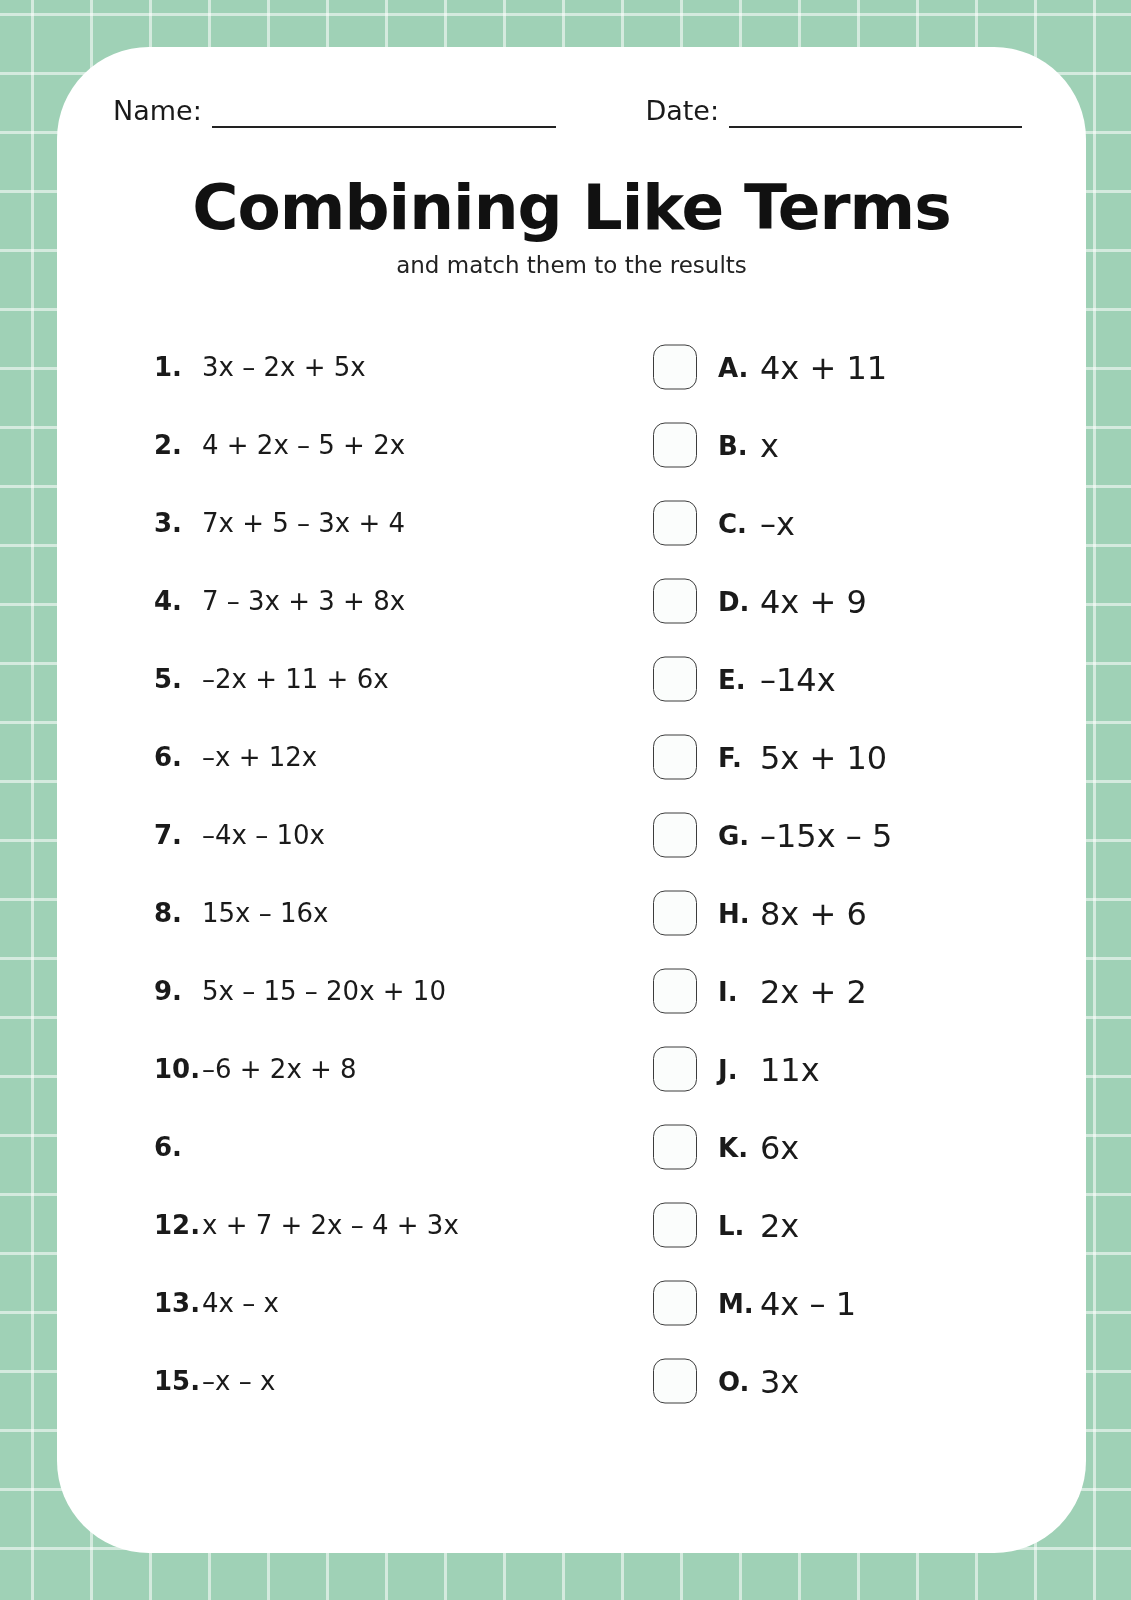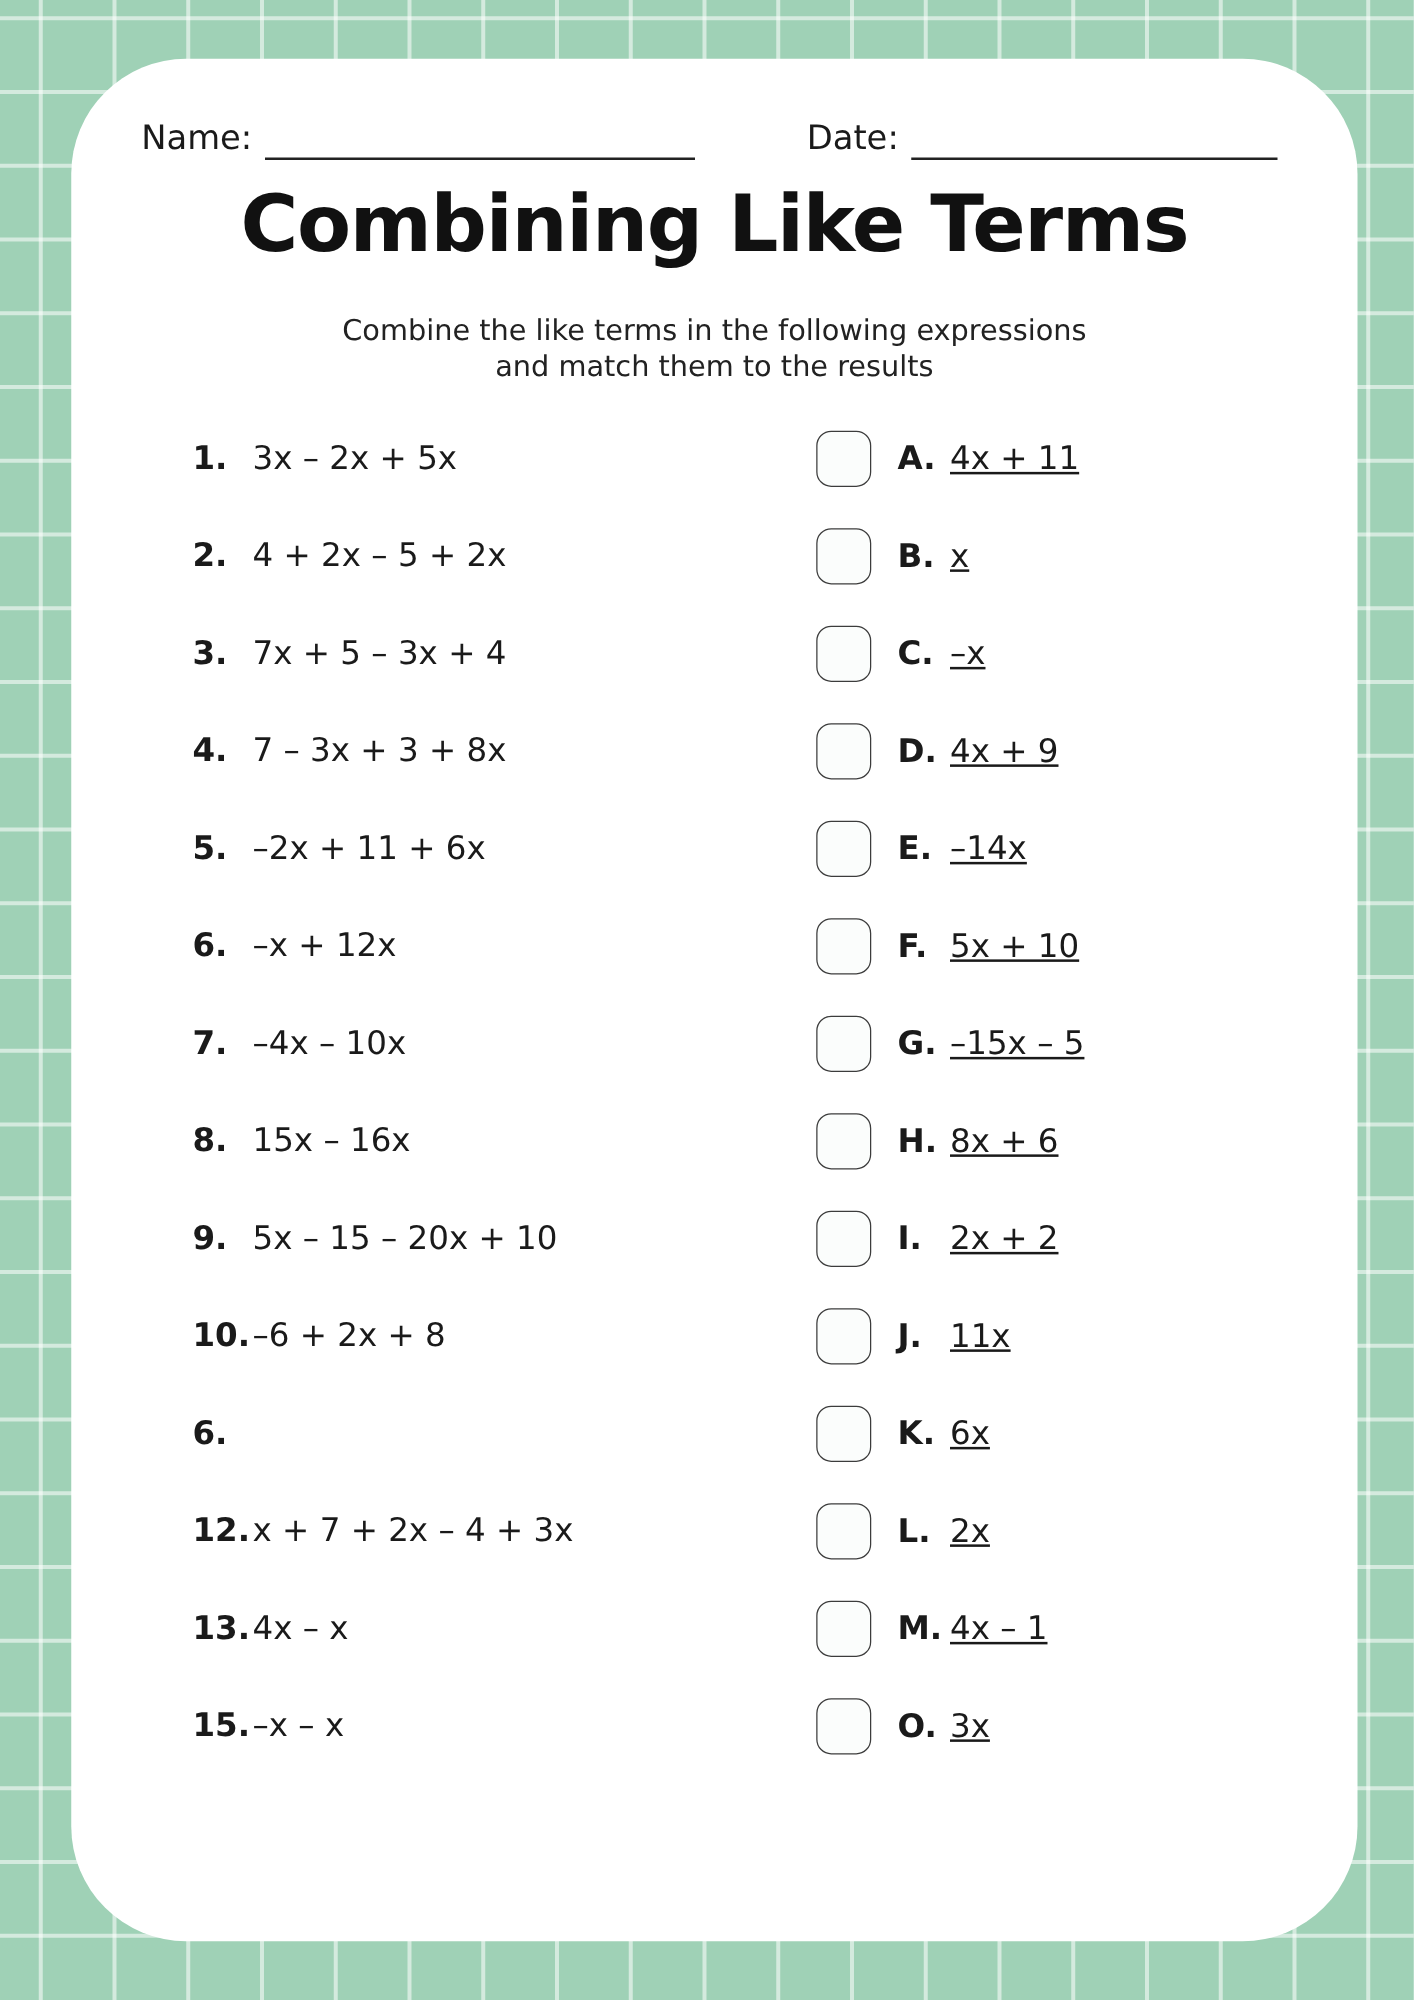--- a/index.html
+++ b/index.html
@@ -48,21 +48,21 @@
     border-bottom: 2.5px solid #222;
     height: 30px;
     margin-left: 10px;
   }
   .writeline.name { width: 352px; }
   .writeline.date { width: 300px; }
   .topline .gap { width: 92px; }
   
   .title {
     position: absolute;
-    top: 96px;
+    top: 124px;
     left: 0;
     width: 100%;
     text-align: center;
     font-size: 63px;
     font-weight: 800;
     letter-spacing: -1px;
     color: #111;
   }
   .subtitle {
     position: absolute;
@@ -122,42 +122,40 @@
     flex: none;
     box-sizing: border-box;
   }
   .letter {
     font-weight: 700;
     font-size: 26px;
     width: 42px;
     flex: none;
   }
   .aexpr {
-    font-size: 26px;
+    font-size: 32px;
     white-space: nowrap;
-    text-decoration: underline;
   }
 </style>
 </head>
 <body>
 
 <div class="card">
 
   <div class="topline">
     <span class="field-label">Name:</span>
     <span class="writeline name"></span>
     <span class="gap"></span>
     <span class="field-label">Date:</span>
     <span class="writeline date"></span>
   </div>
 
   <div class="title">Combining Like Terms</div>
 
   <div class="subtitle">
-    <div>Combine the like terms in the following expressions</div>
     <div>and match them to the results</div>
   </div>
 
   <div class="rows" id="rows">
       <div class="row">
         <div class="left">
           <span class="num">1.</span>
           <span class="expr">3x – 2x + 5x</span>
         </div>
         <div class="right">

